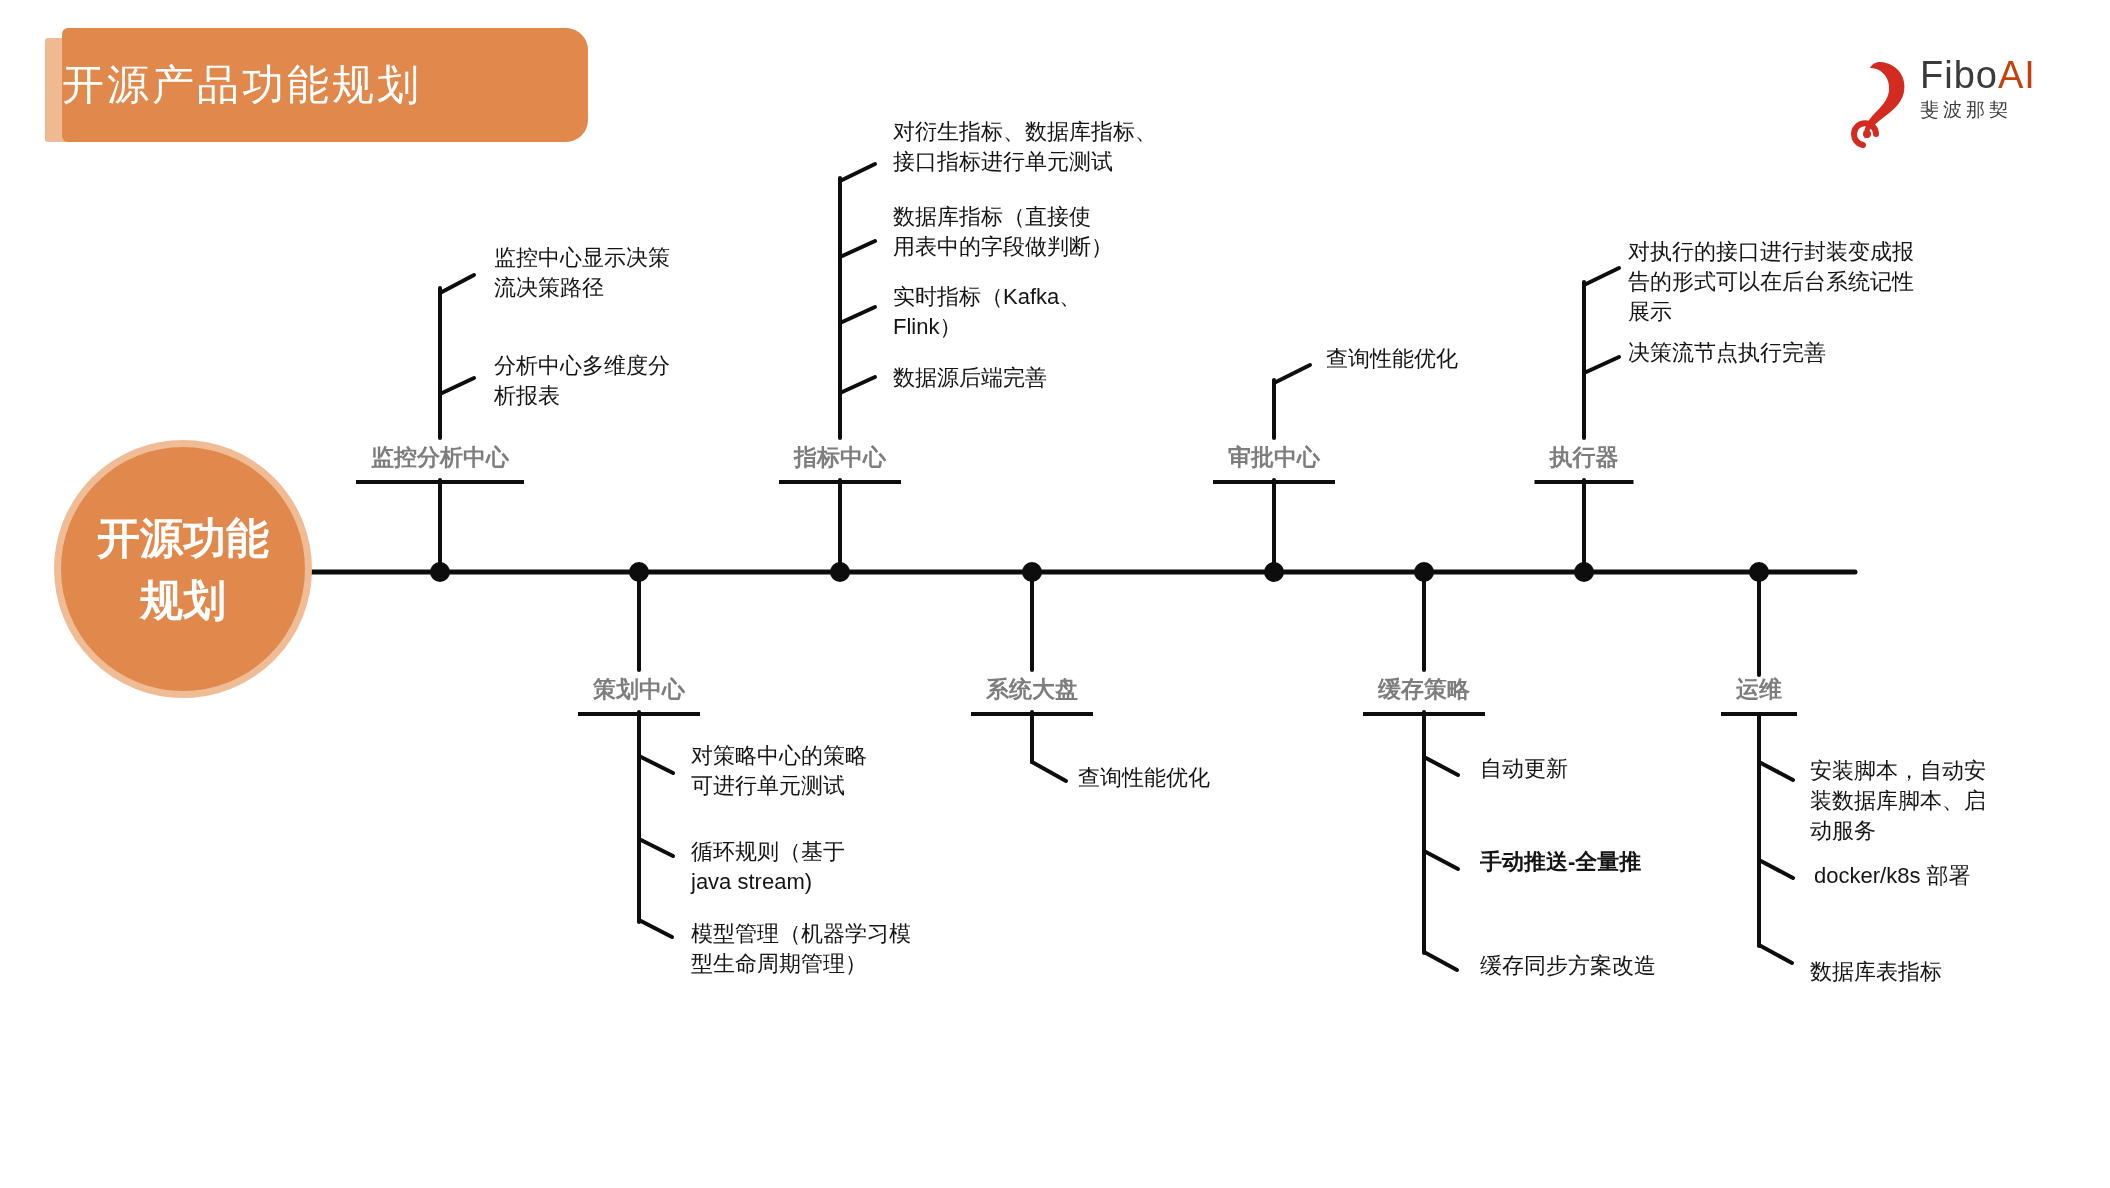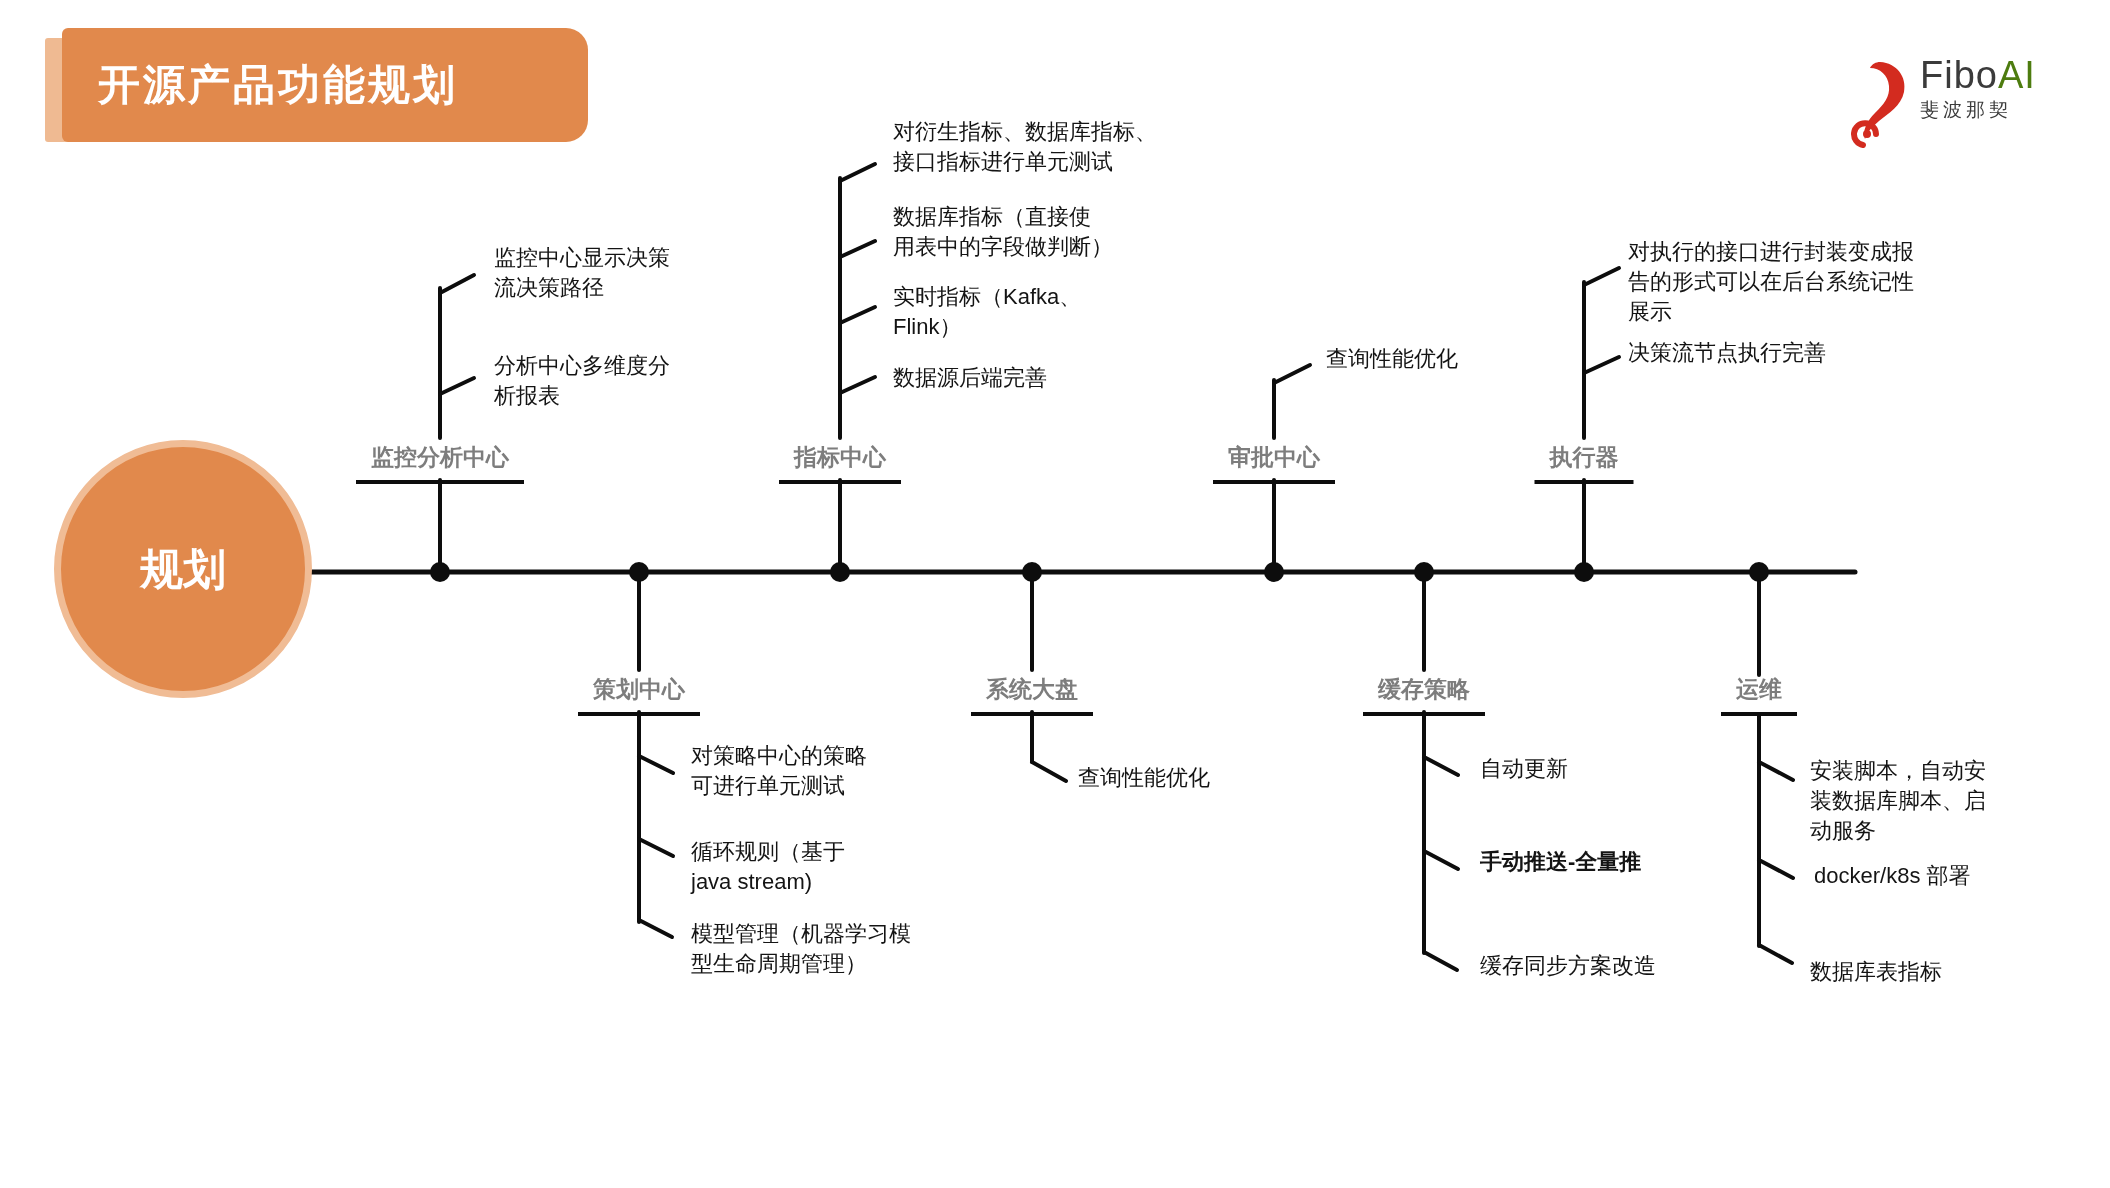--- a/index.html
+++ b/index.html
@@ -13,29 +13,29 @@
   .accent-bar{
     position:absolute;left:45px;top:38px;width:30px;height:104px;
     background:#efba92;border-radius:3px;
   }
   .title-banner{
     position:absolute;left:62px;top:28px;width:526px;height:114px;
     background:#e1894c;border-radius:6px 22px 22px 6px;
     display:flex;align-items:center;
   }
   .title-banner .title-text{
-    padding-left:36px;color:#ffffff;font-size:42px;font-weight:700;
+    color:#ffffff;font-size:42px;font-weight:400;
     letter-spacing:3px;white-space:nowrap;
   }
 
   
   .logo-icon{position:absolute;left:1845px;top:60px;width:66px;height:88px;}
   .logo-text{position:absolute;left:1920px;top:56px;line-height:1;}
   .brand{font-size:38px;color:#3b3b3b;letter-spacing:1px;white-space:nowrap;}
-  .brand-ai{color:#4d7c0f;}
+  .brand-ai{color:#c2410c;}
   .brand-sub{font-size:19px;color:#3b3b3b;letter-spacing:4px;margin-top:6px;white-space:nowrap;}
 
   
   .root-circle{
     position:absolute;left:54px;top:440px;width:258px;height:258px;
     box-sizing:border-box;border-radius:50%;
     background:#e1894c;border:7px solid #f0bc95;
     display:flex;flex-direction:column;justify-content:center;align-items:center;
     color:#ffffff;font-size:43px;font-weight:600;line-height:62px;text-align:center;
   }
@@ -145,20 +145,21 @@
     <circle cx="840" cy="572" r="10"></circle>
     <circle cx="1032" cy="572" r="10"></circle>
     <circle cx="1274" cy="572" r="10"></circle>
     <circle cx="1424" cy="572" r="10"></circle>
     <circle cx="1584" cy="572" r="10"></circle>
     <circle cx="1759" cy="572" r="10"></circle>
   </g>
 </svg>
 
 <div class="root-circle">
+  <div>开源功能</div>
   <div>规划</div>
 </div>
 
 <div class="branch-label" style="left:440px;top:442px;">监控分析中心</div>
 <div class="branch-label" style="left:639px;top:674px;">策划中心</div>
 <div class="branch-label" style="left:840px;top:442px;">指标中心</div>
 <div class="branch-label" style="left:1032px;top:674px;">系统大盘</div>
 <div class="branch-label" style="left:1274px;top:442px;">审批中心</div>
 <div class="branch-label" style="left:1424px;top:674px;">缓存策略</div>
 <div class="branch-label" style="left:1584px;top:442px;">执行器</div>

